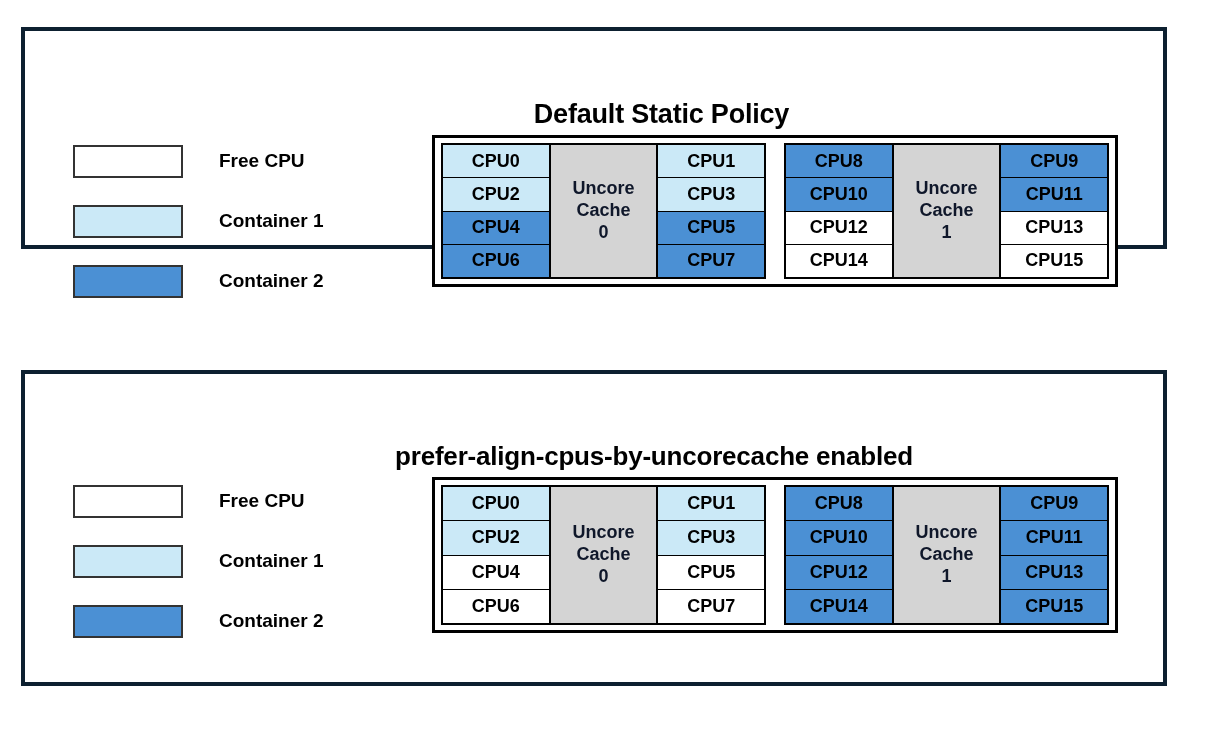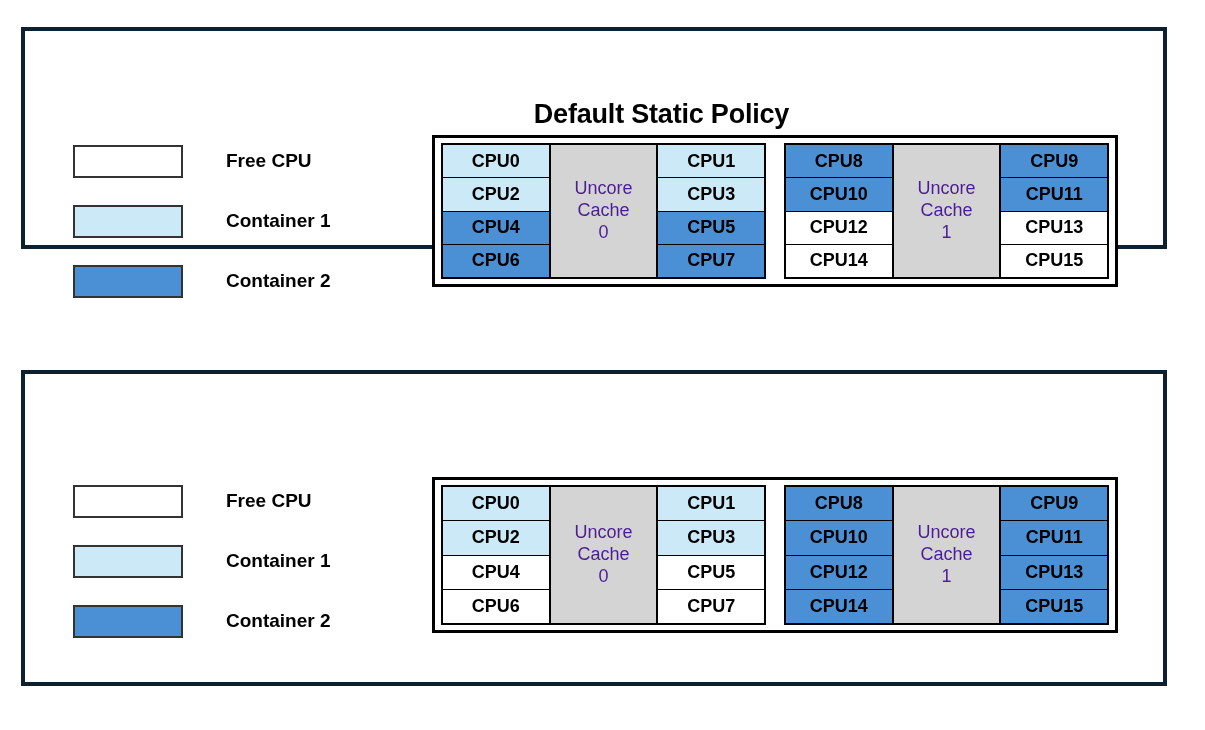--- a/index.html
+++ b/index.html
@@ -56,21 +56,20 @@
     position: absolute;
     left: 48px;
   }
   #panel-0 .legend { top: 100px; }
   #panel-1 .legend { top: 97px; }
 
   .legend-row {
     display: flex;
     align-items: center;
     height: 60px;
-    gap: 7px;
   }
   .legend-swatch {
     width: 110px;
     height: 33px;
     border: 2px solid #333333;
     box-sizing: border-box;
     flex: 0 0 auto;
   }
   .legend-label {
     margin-left: 36px;
@@ -114,22 +113,22 @@
     flex-direction: column;
     align-items: center;
     justify-content: center;
     background: #d4d4d4;
     border-left: 2px solid #000000;
     border-right: 2px solid #000000;
     min-width: 0;
   }
   .cache-line {
     font-size: 18px;
-    font-weight: normal;
-    color: #4c1d95;
+    font-weight: bold;
+    color: #0f172a;
     line-height: 1.22;
     text-align: center;
     white-space: nowrap;
   }
 
   .cpu-cell {
     flex: 1 1 0;
     display: flex;
     align-items: center;
     justify-content: center;
@@ -201,20 +200,21 @@
           <div class="cpu-cell" style="background: rgb(75, 144, 212);">CPU9</div>
           <div class="cpu-cell" style="background: rgb(75, 144, 212);">CPU11</div>
           <div class="cpu-cell" style="background: rgb(255, 255, 255);">CPU13</div>
           <div class="cpu-cell" style="background: rgb(255, 255, 255);">CPU15</div>
         </div>
       </div>
     </div>
 </section>
 
 <section class="panel" id="panel-1">
+  <h2 class="panel-title">prefer-align-cpus-by-uncorecache enabled</h2>
 
   <div class="legend">
     <div class="legend-row">
       <span class="legend-swatch" style="background: rgb(255, 255, 255);"></span>
       <span class="legend-label">Free CPU</span>
     </div>
     <div class="legend-row">
       <span class="legend-swatch" style="background: rgb(203, 233, 247);"></span>
       <span class="legend-label">Container 1</span>
     </div>

